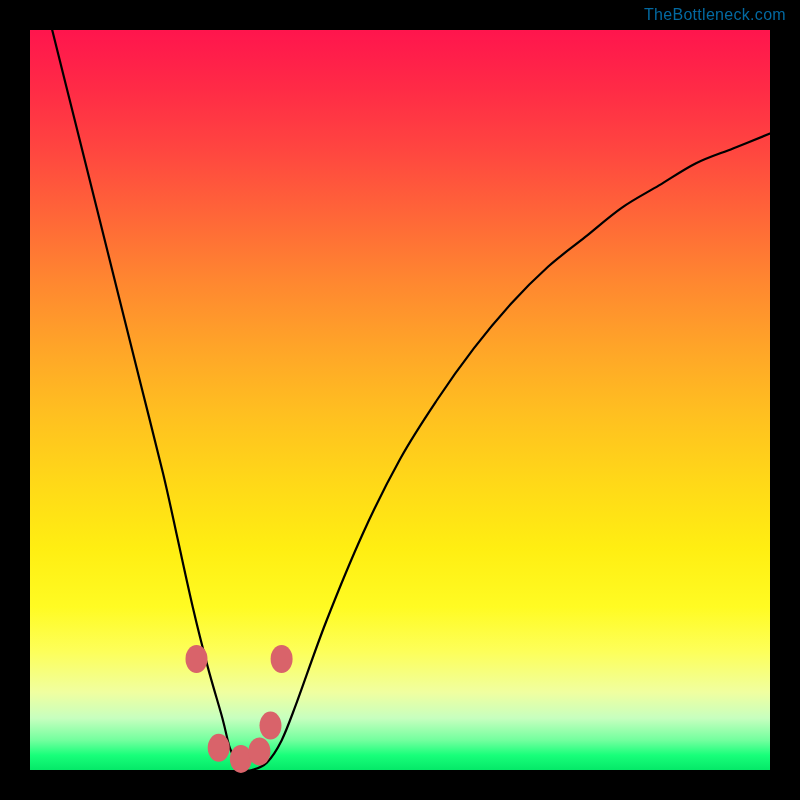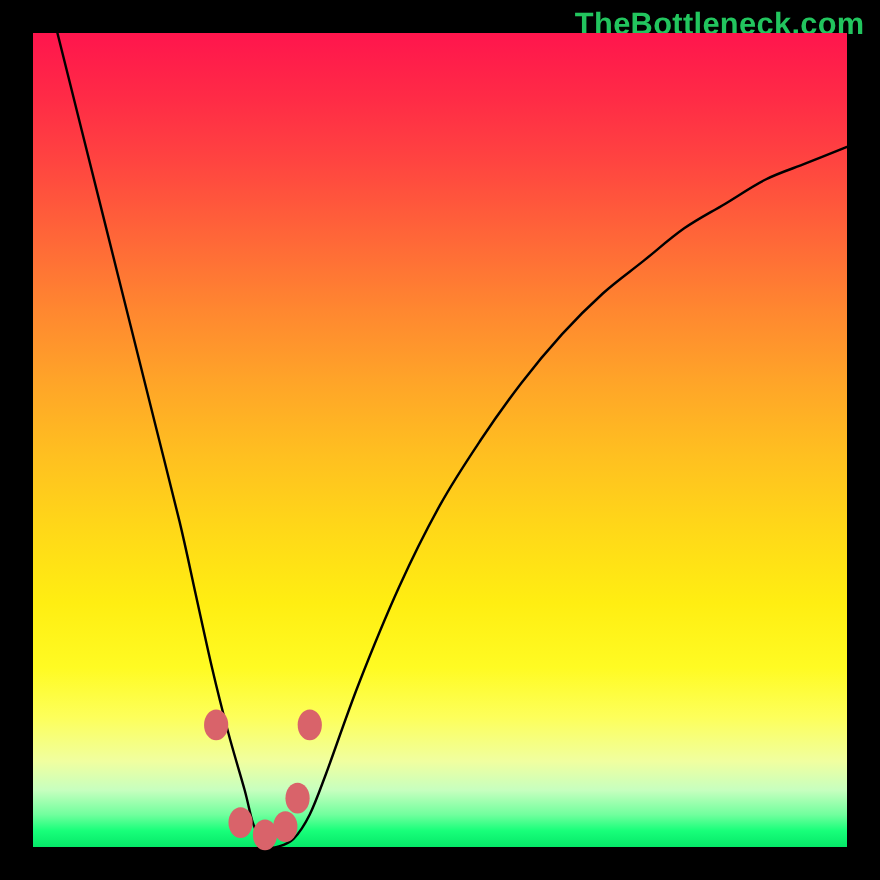--- a/index.html
+++ b/index.html
@@ -36,23 +36,23 @@
       #f0ffa0 89.5%,
       #c7ffbf 93%,
       #72ff9e 96%,
       #18ff7a 98%,
       #05e868 100%);
   }
   .watermark {
     position: absolute;
     top: 6px;
     right: 14px;
-    color: #22c55e;
-    font-size: 28px;
-    font-weight: 700;
+    color: #0369a1;
+    font-size: 16px;
+    font-weight: 400;
     letter-spacing: 0.3px;
     user-select: none;
   }
   svg.curve {
     position: absolute;
     left: 0; top: 0;
     width: 740px; height: 740px;
     overflow: visible;
   }
   .marker {

